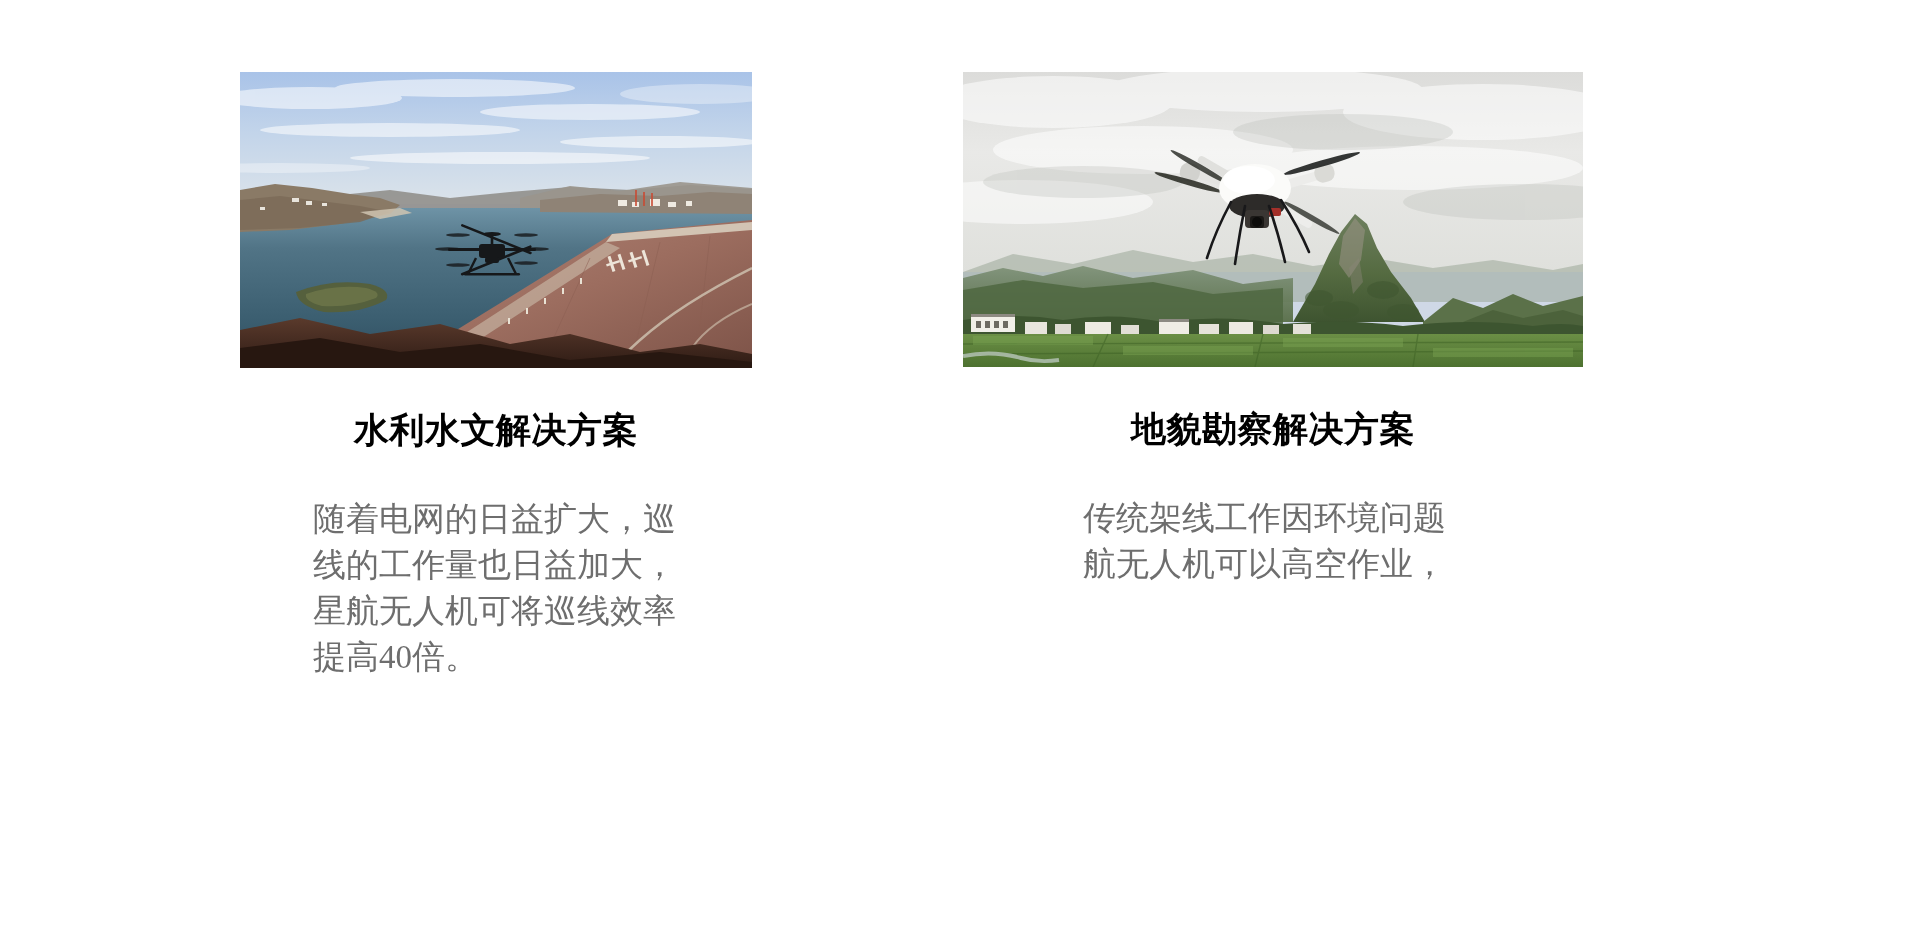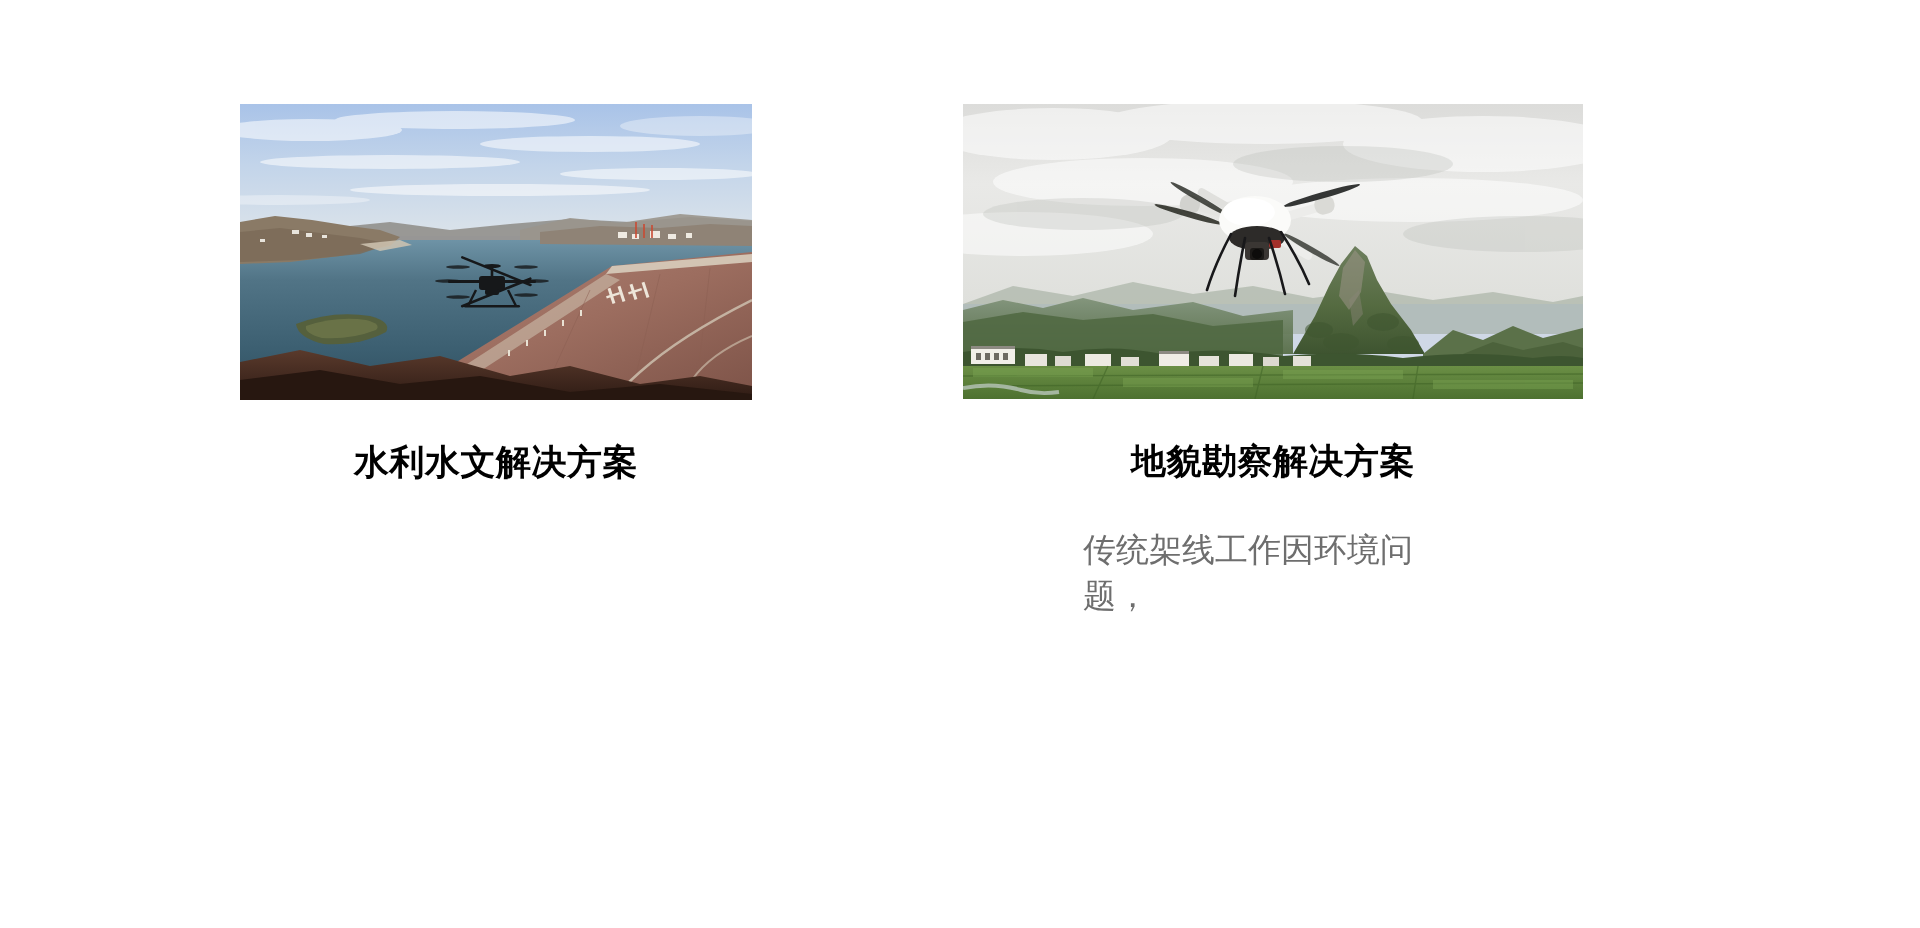--- a/index.html
+++ b/index.html
@@ -9,21 +9,21 @@
     font-family:"Liberation Sans", sans-serif;
     overflow:hidden;
   }
   .page {
     position:relative;
     width:1920px; height:928px;
     background:#ffffff;
   }
 
   
-  .card { position:absolute;margin-top:32px; }
+  .card { position:absolute; }
 
   #card-water  { left:240px;  top:72px; width:512px; }
   #card-terrain{ left:963px;  top:72px; width:620px; }
 
   .photo-frame {
     position:relative;
     overflow:hidden;
     background:#cfd8e6;
     line-height:0;
   }
@@ -193,20 +193,26 @@
           </g>
 
           <path d="M-16,8 L-24,24 M16,8 L24,24" stroke="#16181a" stroke-width="2.4" fill="none"></path>
           <rect x="-28" y="23" width="56" height="2.4" rx="1.2"></rect>
         </g>
       </svg>
     </div>
 
     <div class="card-title">水利水文解决方案</div>
 
+    <div class="card-body" id="body-water">
+      <p>随着电网的日益扩大，巡</p>
+      <p>线的工作量也日益加大，</p>
+      <p>星航无人机可将巡线效率</p>
+      <p>提高40倍。</p>
+    </div>
   </div>
 
   <div class="card" id="card-terrain">
 
     <div class="photo-frame" id="photo-terrain">
       <svg viewBox="0 0 620 295" preserveAspectRatio="none" aria-hidden="true">
         <defs>
           <linearGradient id="tSky" x1="0" y1="0" x2="0" y2="1">
             <stop offset="0%" stop-color="#dcdcda"></stop>
             <stop offset="40%" stop-color="#e9e9e7"></stop>
@@ -342,17 +348,18 @@
             <path d="M14,14  Q24,44  30,70"></path>
             <path d="M26,8   Q44,36  54,60"></path>
           </g>
         </g>
       </svg>
     </div>
 
     <div class="card-title">地貌勘察解决方案</div>
 
     <div class="card-body" id="body-terrain">
-      <p>传统架线工作因环境问题，</p>
+      <p>传统架线工作因环境问题</p>
+      <p>航无人机可以高空作业，</p>
     </div>
   </div>
 
 </div>
 
 </body></html>

